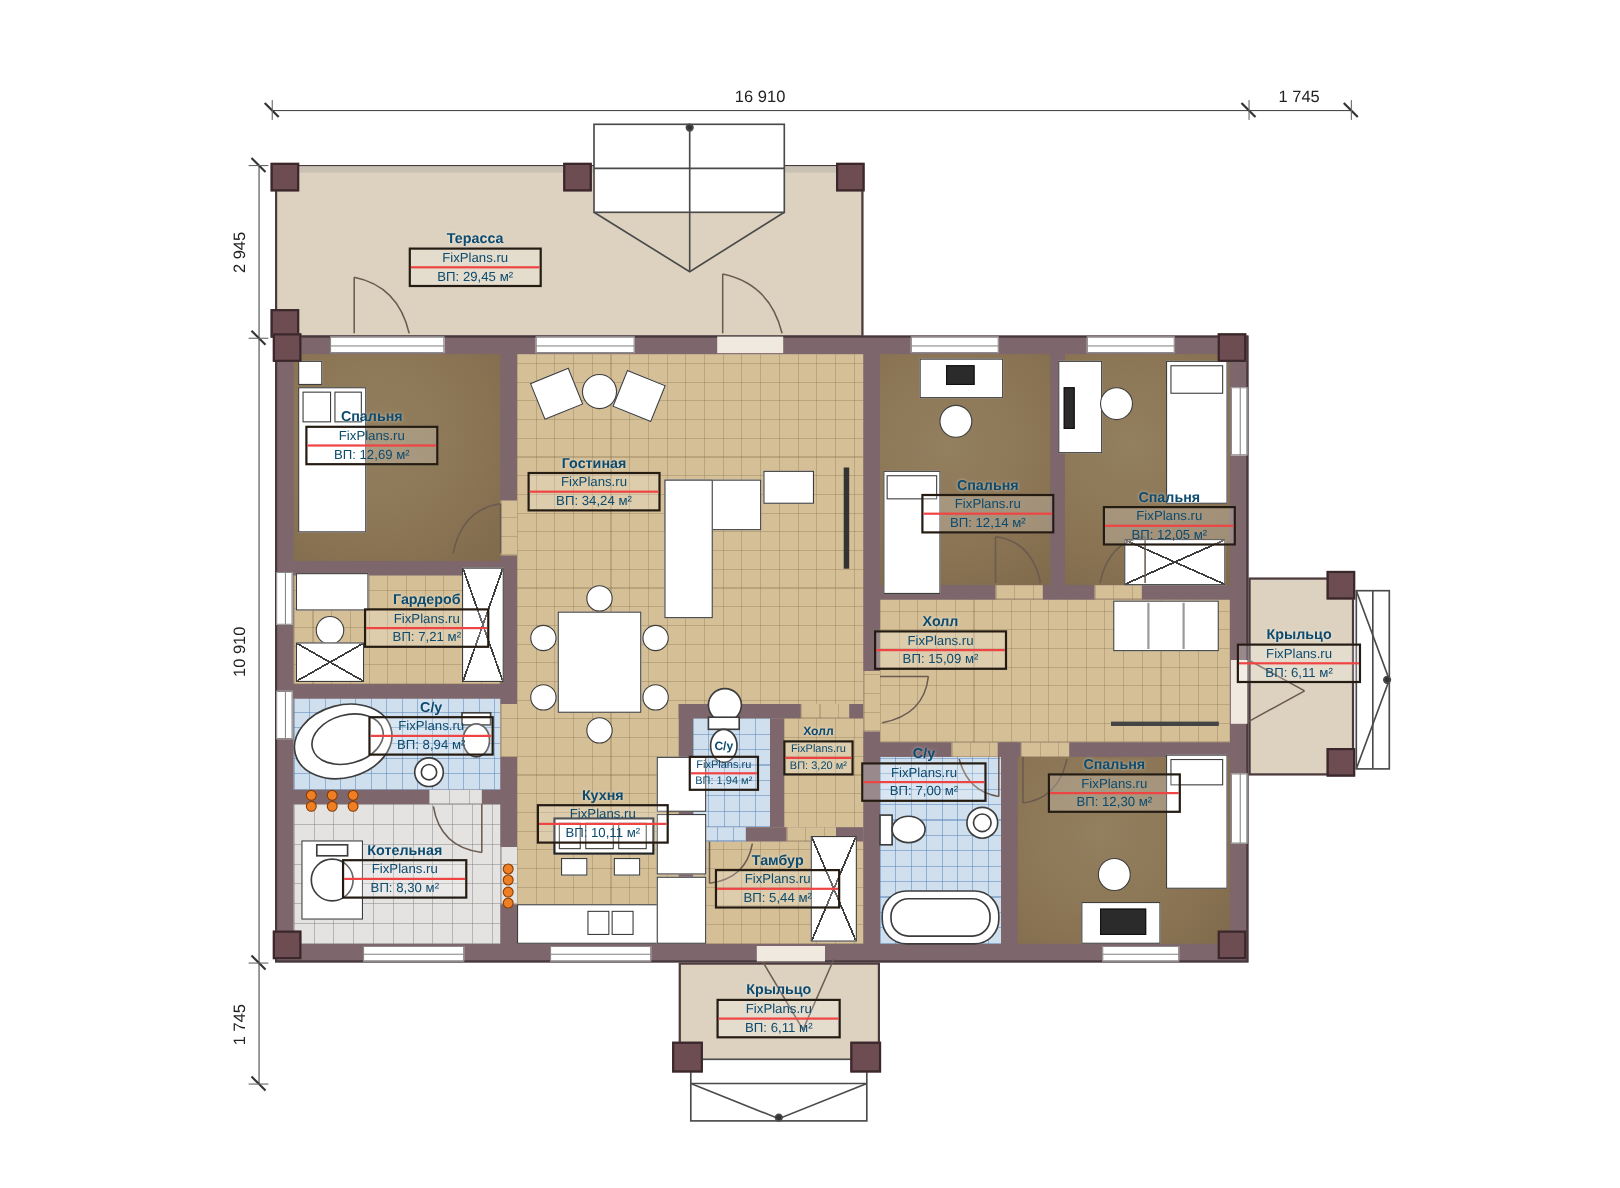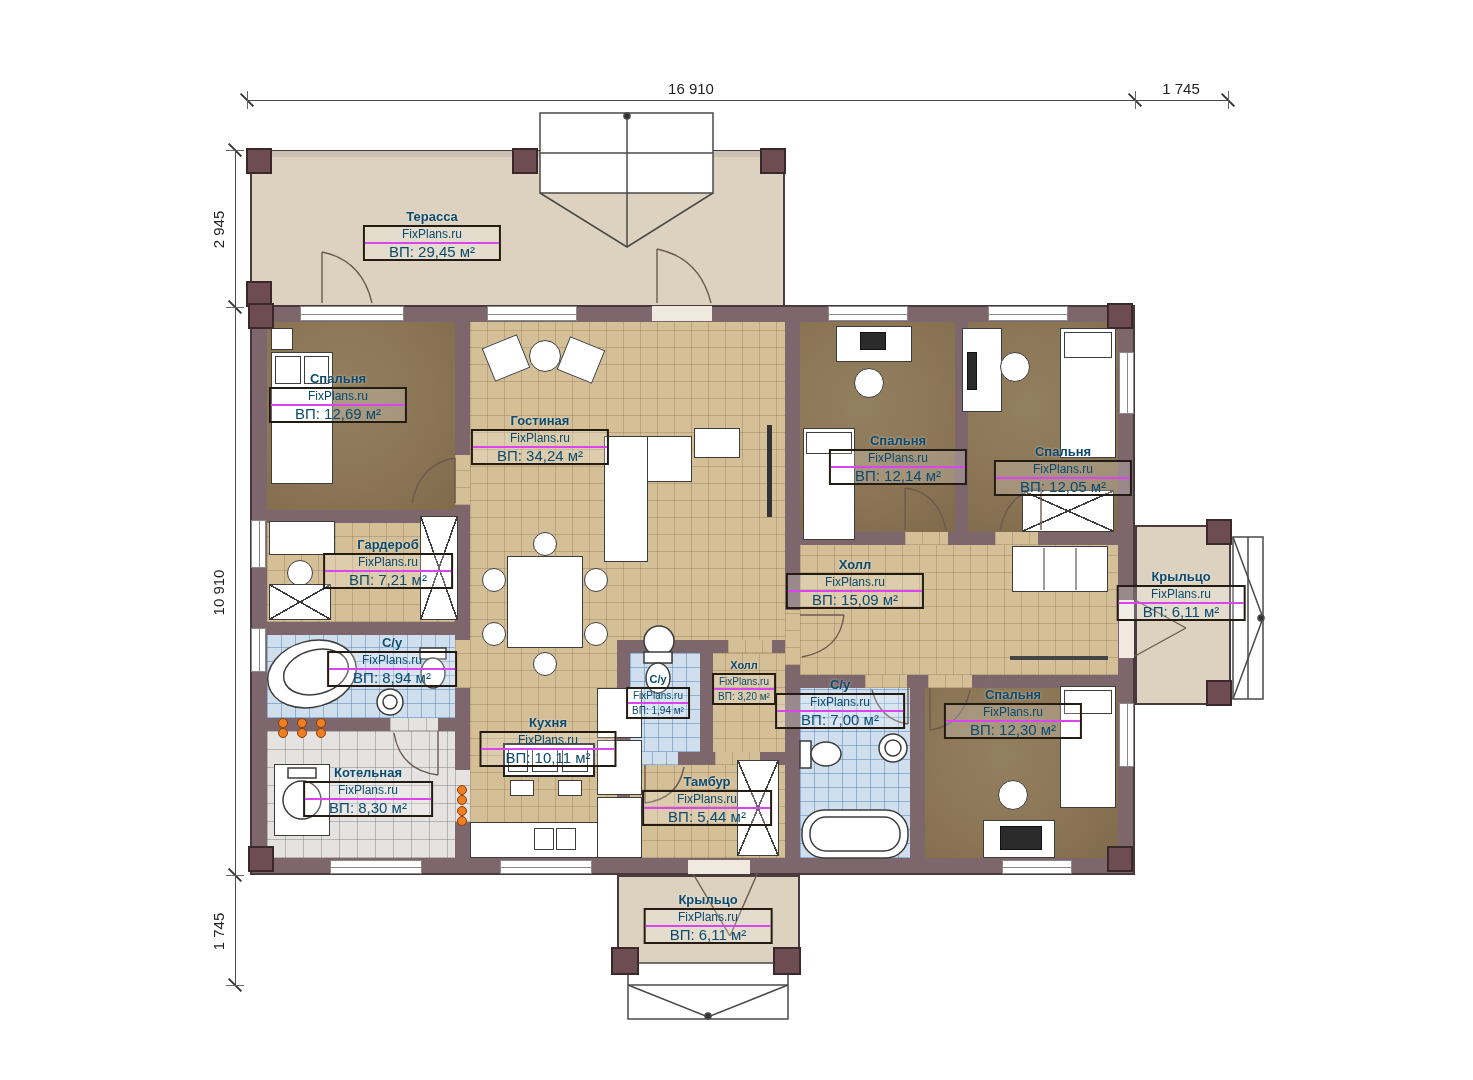--- a/index.html
+++ b/index.html
@@ -33,22 +33,22 @@
   .dark{background:#2b2b2b;border:1px solid #111;}
   .circ{border-radius:50%;}
   .xbox{background:
       linear-gradient(to top right, transparent calc(50% - 0.8px), #3d3d3d calc(50% - 0.8px) calc(50% + 0.8px), transparent calc(50% + 0.8px)),
       linear-gradient(to bottom right, transparent calc(50% - 0.8px), #3d3d3d calc(50% - 0.8px) calc(50% + 0.8px), transparent calc(50% + 0.8px)),
       #fff;}
   
   .room-label{position:absolute;transform:translateX(-50%);text-align:center;color:#0c4a6e;z-index:30;white-space:nowrap;}
   .room-label .rname{font-weight:bold;font-size:13px;line-height:14px;margin-bottom:1px;text-shadow:0 0 3px rgba(255,255,255,.55);}
   .room-label .box{display:inline-block;border:2px solid #241b12;background:rgba(255,255,255,.22);}
-  .room-label .brand{font-size:12px;line-height:15px;padding:0 7px;border-bottom:2px solid #d946ef;}
-  .room-label .area{font-size:15px;line-height:15px;padding:0 24px;}
+  .room-label .brand{font-size:12px;line-height:15px;padding:0 7px;border-bottom:2px solid #ef4444;}
+  .room-label .area{font-size:12px;line-height:15px;padding:0 24px;}
   .room-label.sm .rname{font-size:11px;}
   .room-label.sm .brand,.room-label.sm .area{font-size:10px;line-height:13px;padding:0 4px;}
   
   .dimline-h{position:absolute;border-top:1.4px solid #4a4a4a;}
   .dimline-v{position:absolute;border-left:1.4px solid #4a4a4a;}
   .tick{position:absolute;width:18px;border-top:2px solid #333;transform:translate(-9px,0) rotate(45deg);}
   .dimend-v{position:absolute;height:18px;border-left:1.1px solid #666;}
   .dimend-h{position:absolute;width:18px;border-top:1.1px solid #666;}
   .dimlabel{position:absolute;font-size:15px;color:#222;transform:translateX(-50%);}
   .dimlabel-v{position:absolute;font-size:15px;color:#222;width:70px;text-align:center;transform:rotate(-90deg);}

